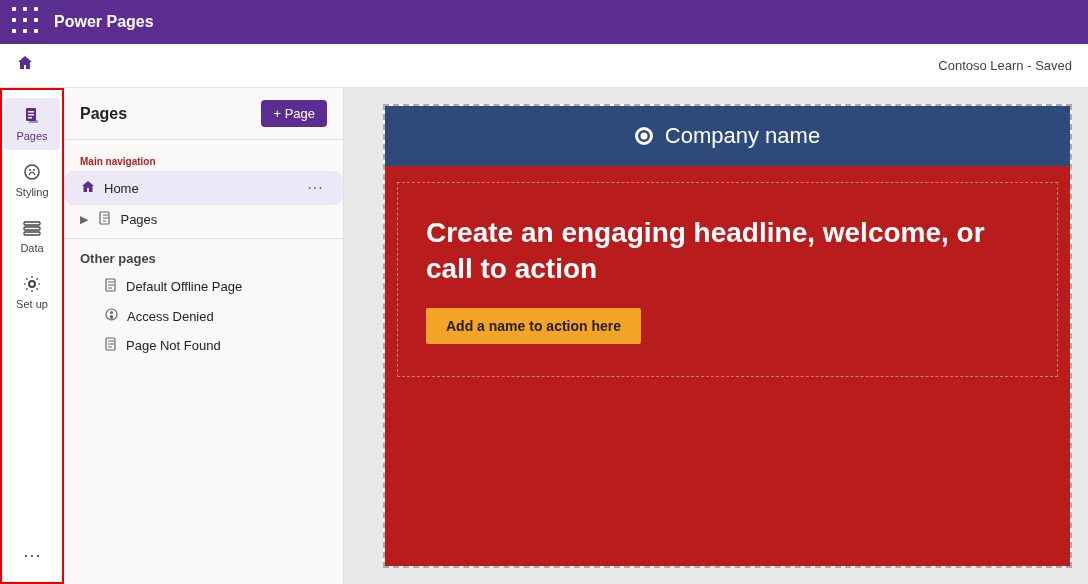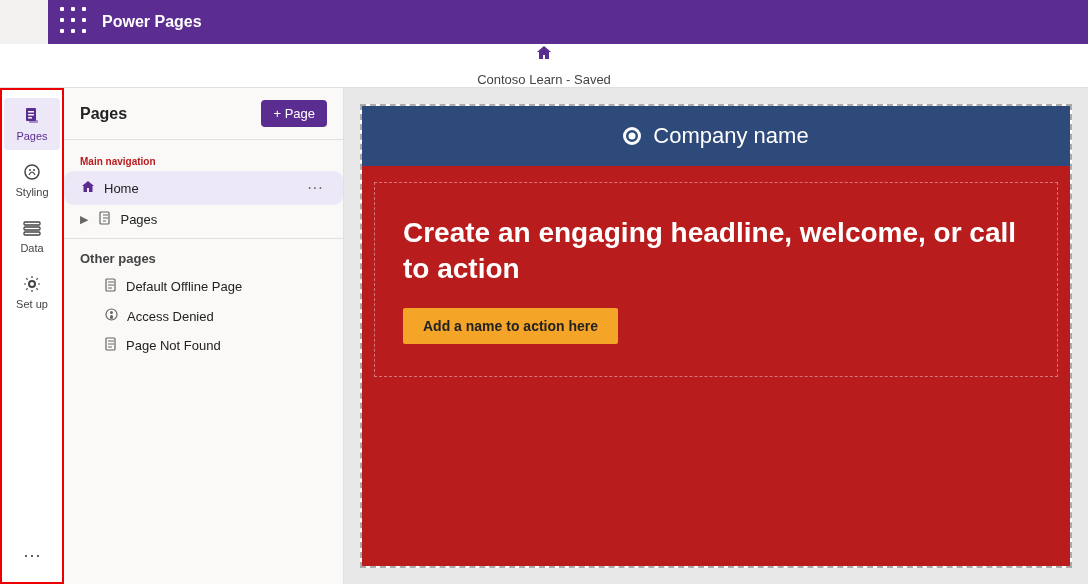--- a/index.html
+++ b/index.html
@@ -6,21 +6,20 @@
     body { font-family: 'Segoe UI', Tahoma, Geneva, Verdana, sans-serif; font-size: 14px; background: #f3f2f1; }
 
     
     .top-bar {
       height: 44px;
       background: #5c2d91;
       display: flex;
       align-items: center;
       padding: 0 12px;
       gap: 12px;
-      margin-left: 48px;
     }
     .top-bar-grid {
       display: grid;
       grid-template-columns: repeat(3,8px);
       grid-template-rows: repeat(3,8px);
       gap: 3px;
       cursor: pointer;
     }
     .top-bar-grid span {
       display: block;
@@ -37,21 +36,20 @@
 
     
     .header-row {
       height: 44px;
       background: white;
       border-bottom: 1px solid #e0e0e0;
       display: flex;
       align-items: center;
       justify-content: space-between;
       padding: 0 16px;
-      flex-direction: column;
     }
     .home-icon-btn {
       cursor: pointer;
       color: #5c2d91;
       font-size: 18px;
     }
     .header-status {
       color: #444;
       font-size: 13px;
     }
@@ -206,20 +204,21 @@
       flex-direction: column;
       gap: 0;
     }
     .preview-wrapper {
       border: 2px dashed #aaa;
       background: white;
       overflow: hidden;
       flex: 1;
       display: flex;
       flex-direction: column;
+      margin-left: 23px;
     }
     .preview-header {
       background: #2d4a7a;
       height: 60px;
       display: flex;
       align-items: center;
       justify-content: center;
       gap: 12px;
     }
     .preview-header-dot {

